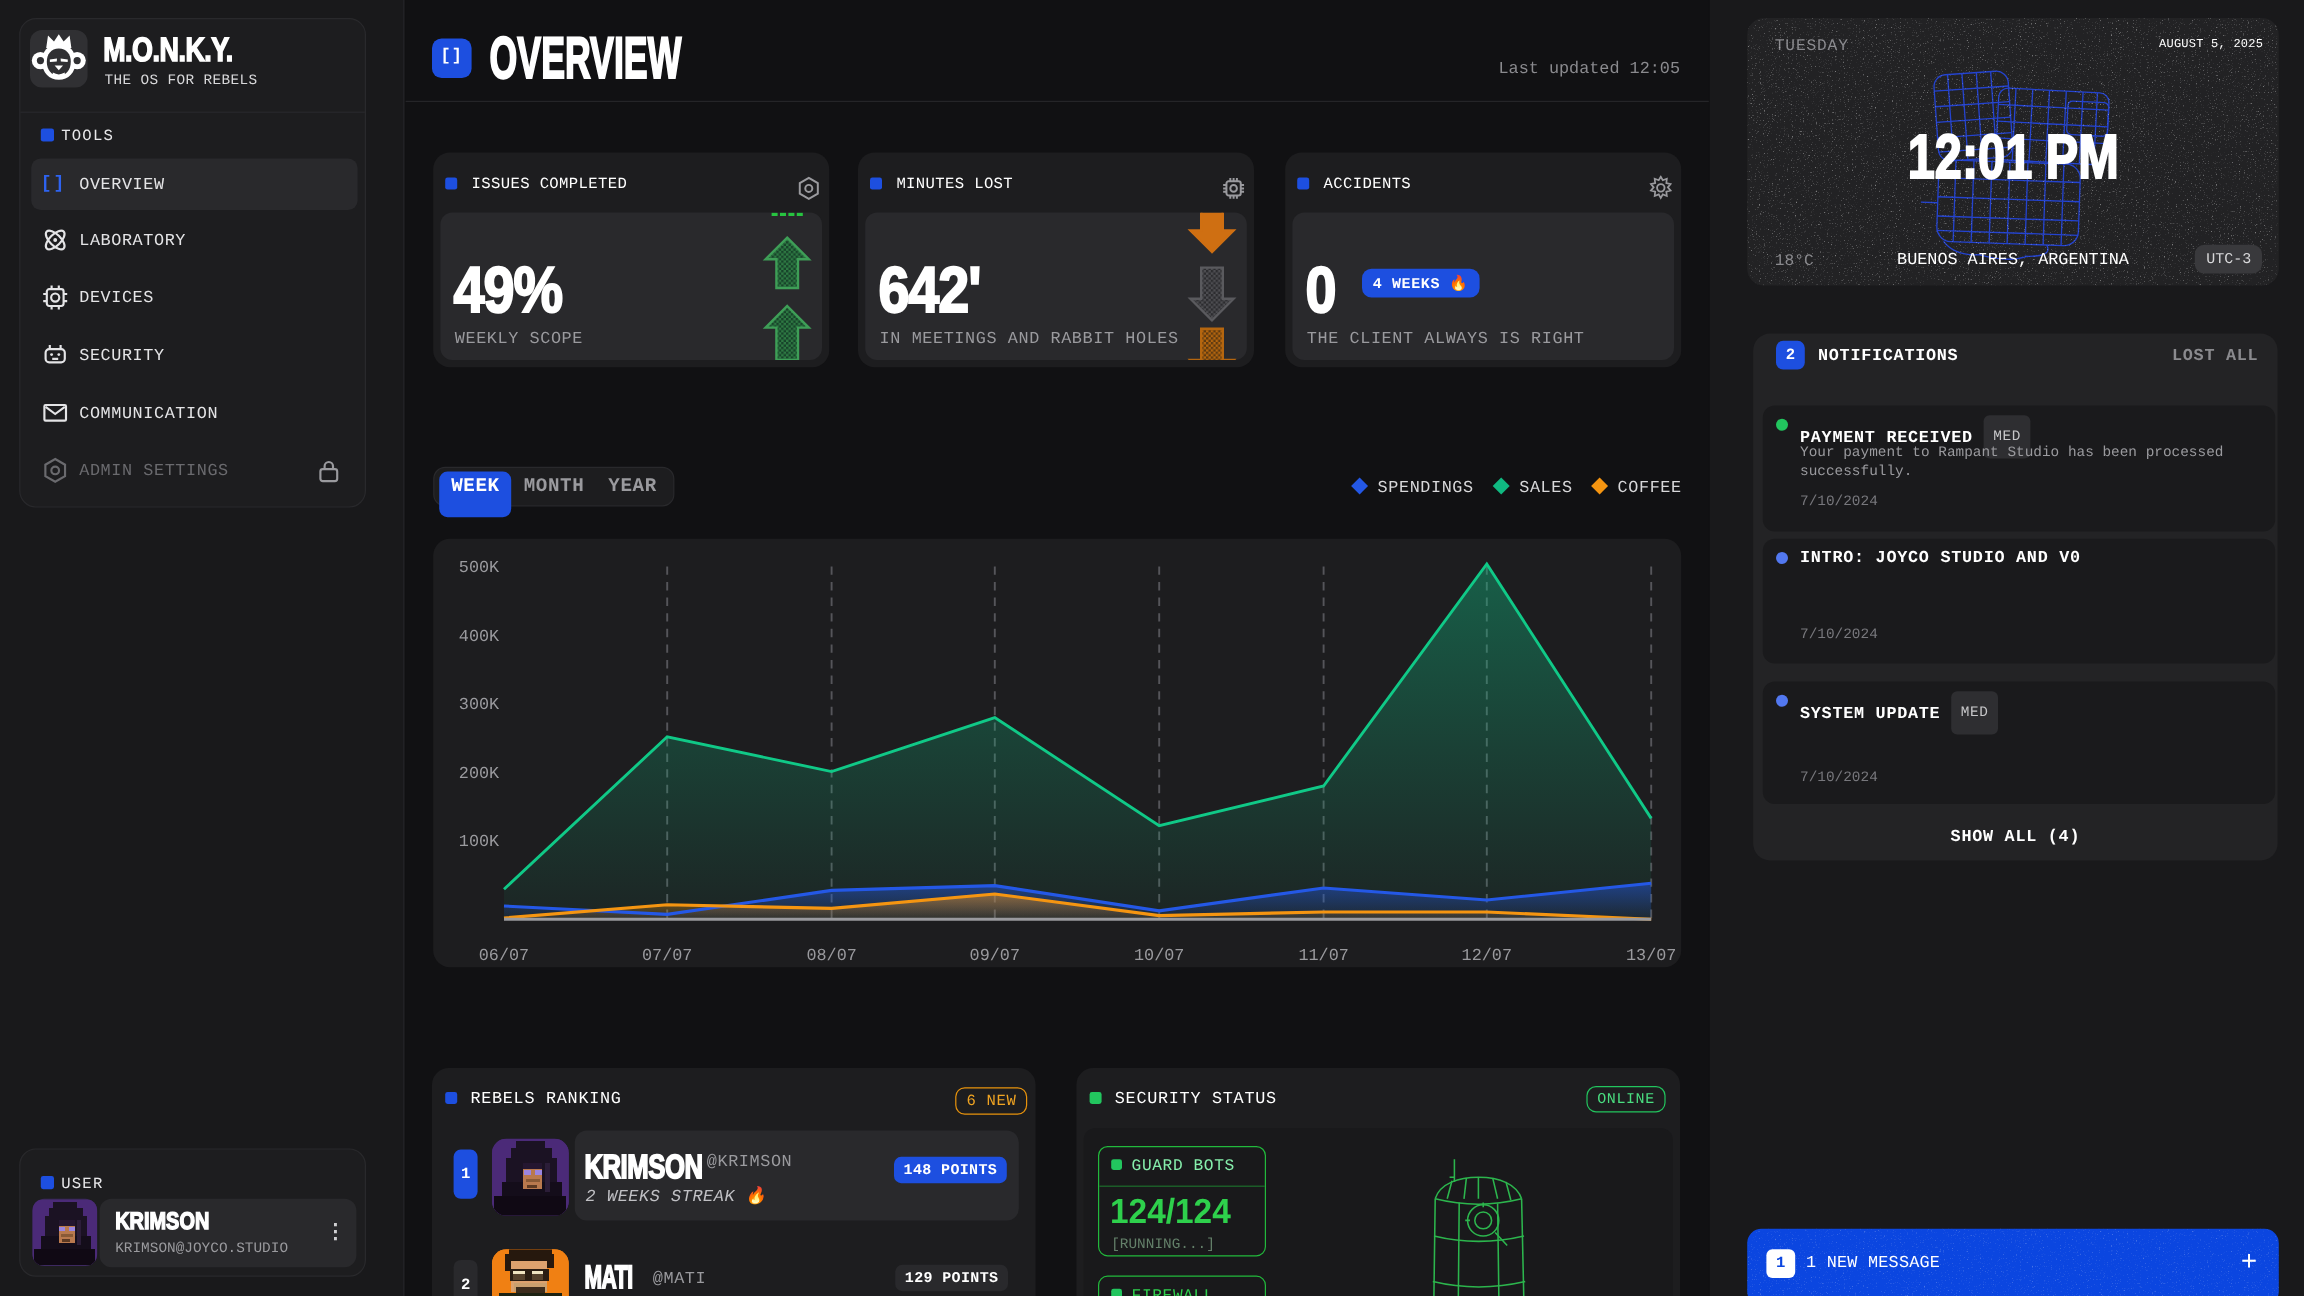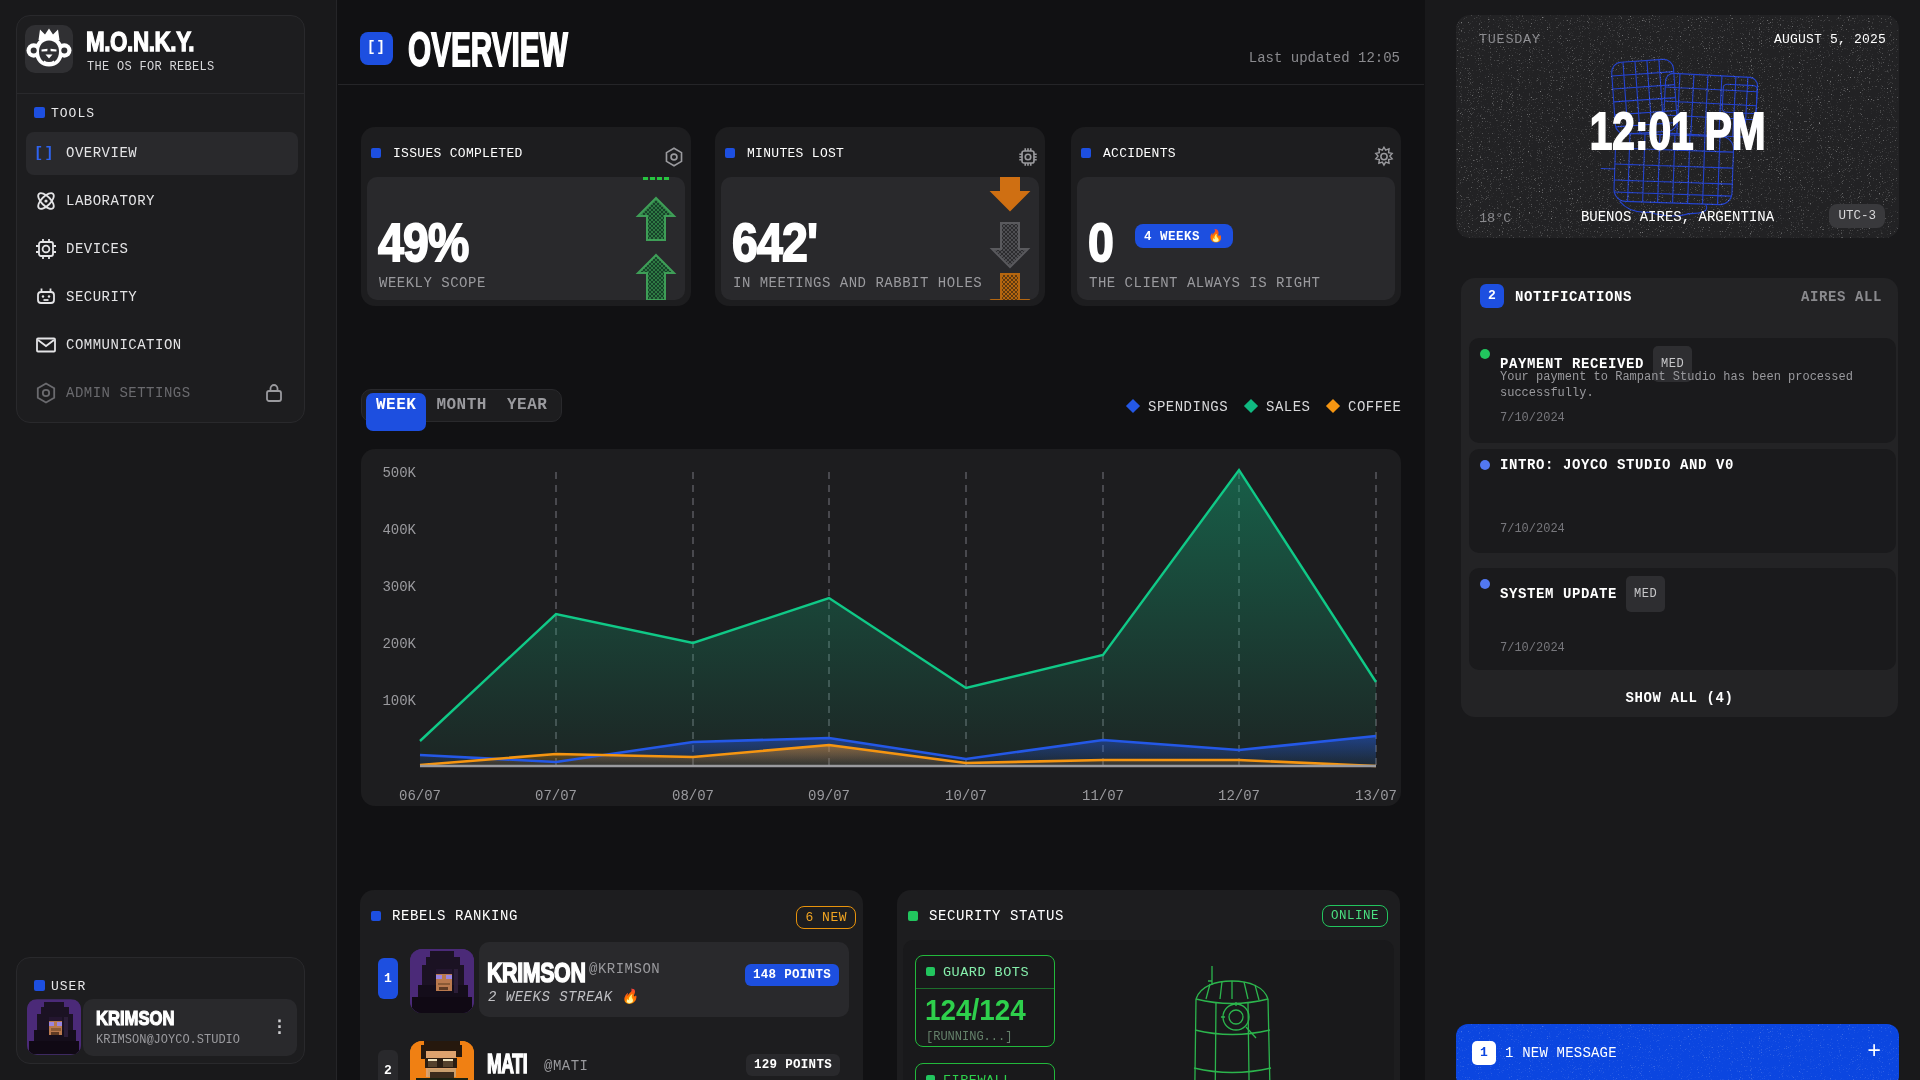--- a/index.html
+++ b/index.html
@@ -381,21 +381,21 @@
           <path d="M60 67 L70 78 M35 57 L39 57 M50 42 L50 46"></path>
         </svg>
       </div>
     </div>
   </div>
 </div>
 
 <div id="right">
   <div class="rcard" id="clock">
     <div style="position:absolute;left:23px;top:17px;color:#8a8a8e;font-size:13.5px;letter-spacing:0.7px;">TUESDAY</div>
-    <div style="position:absolute;right:13px;top:17px;color:#fff;font-size:13px;letter-spacing:0.2px;">AUGUST 5, 2025</div>
+    <div style="position:absolute;right:13px;top:17px;color:#fff;font-size:10px;letter-spacing:0.2px;">AUGUST 5, 2025</div>
     <div id="wire" style="position:absolute;left:0;top:0;width:442px;height:223px;">
       <svg width="443" height="223" viewBox="0 0 443 223" fill="none">
         <g stroke="#2443cf" stroke-width="1.1" transform="translate(32,0)">
           <g transform="translate(123,48) rotate(-4)">
             <rect x="0" y="0" width="62" height="72" rx="10"></rect>
             <path d="M12 0v72M24 0v72M36 0v72M48 0v72M0 13h62M0 26h62M0 39h62M0 52h62M0 64h62"></path>
           </g>
           <g transform="translate(178,58) rotate(3)">
             <rect x="0" y="0" width="92" height="60" rx="8"></rect>
             <path d="M14 0v60M28 0v60M42 0v60M56 0v60M70 0v60M82 0v60M0 14h92M0 28h92M0 42h92"></path>
@@ -418,21 +418,21 @@
     </svg>
     <div style="position:absolute;left:0;right:0;top:90px;text-align:center;font-family:'Liberation Sans';font-weight:700;font-size:52px;line-height:1;letter-spacing:0px;-webkit-text-stroke:1.8px #fff;"><span style="display:inline-block;transform:scaleX(.78);">12:01 PM</span></div>
     <div style="position:absolute;left:23px;top:196px;color:#8a8a8e;font-size:13.5px;">18°C</div>
     <div style="position:absolute;left:0;right:0;top:194px;text-align:center;color:#fff;font-size:14px;letter-spacing:0;">BUENOS AIRES, ARGENTINA</div>
     <div style="position:absolute;right:14px;top:189px;background:#39393c;border-radius:8px;padding:5px 9px;color:#d8d8da;font-size:12.5px;">UTC-3</div>
   </div>
 
   <div class="rcard" id="notif">
     <div style="position:absolute;left:19px;top:6px;width:24px;height:24px;background:#1d4fe0;border-radius:6px;text-align:center;line-height:24px;font-size:13px;font-weight:700;">2</div>
     <div style="position:absolute;left:54px;top:11px;font-size:14px;font-weight:700;letter-spacing:0.6px;">NOTIFICATIONS</div>
-    <div style="position:absolute;right:16px;top:11px;color:#8a8a8e;font-size:14px;font-weight:700;letter-spacing:0.6px;">AIRES ALL</div>
+    <div style="position:absolute;right:16px;top:11px;color:#8a8a8e;font-size:14px;font-weight:700;letter-spacing:0.6px;">LOST ALL</div>
 
     <div class="nitem" style="top:60px;height:105px;">
       <div class="ndot" style="background:#22c55e;"></div>
       <div class="ntitle">PAYMENT RECEIVED<span class="nbadge">MED</span></div>
       <div class="nbody">Your payment to Rampant Studio has been processed successfully.</div>
       <div class="ndate" style="top:73px;">7/10/2024</div>
     </div>
     <div class="nitem" style="top:171px;height:104px;">
       <div class="ndot" style="background:#5278f0;"></div>
       <div class="ntitle">INTRO: JOYCO STUDIO AND V0</div>

